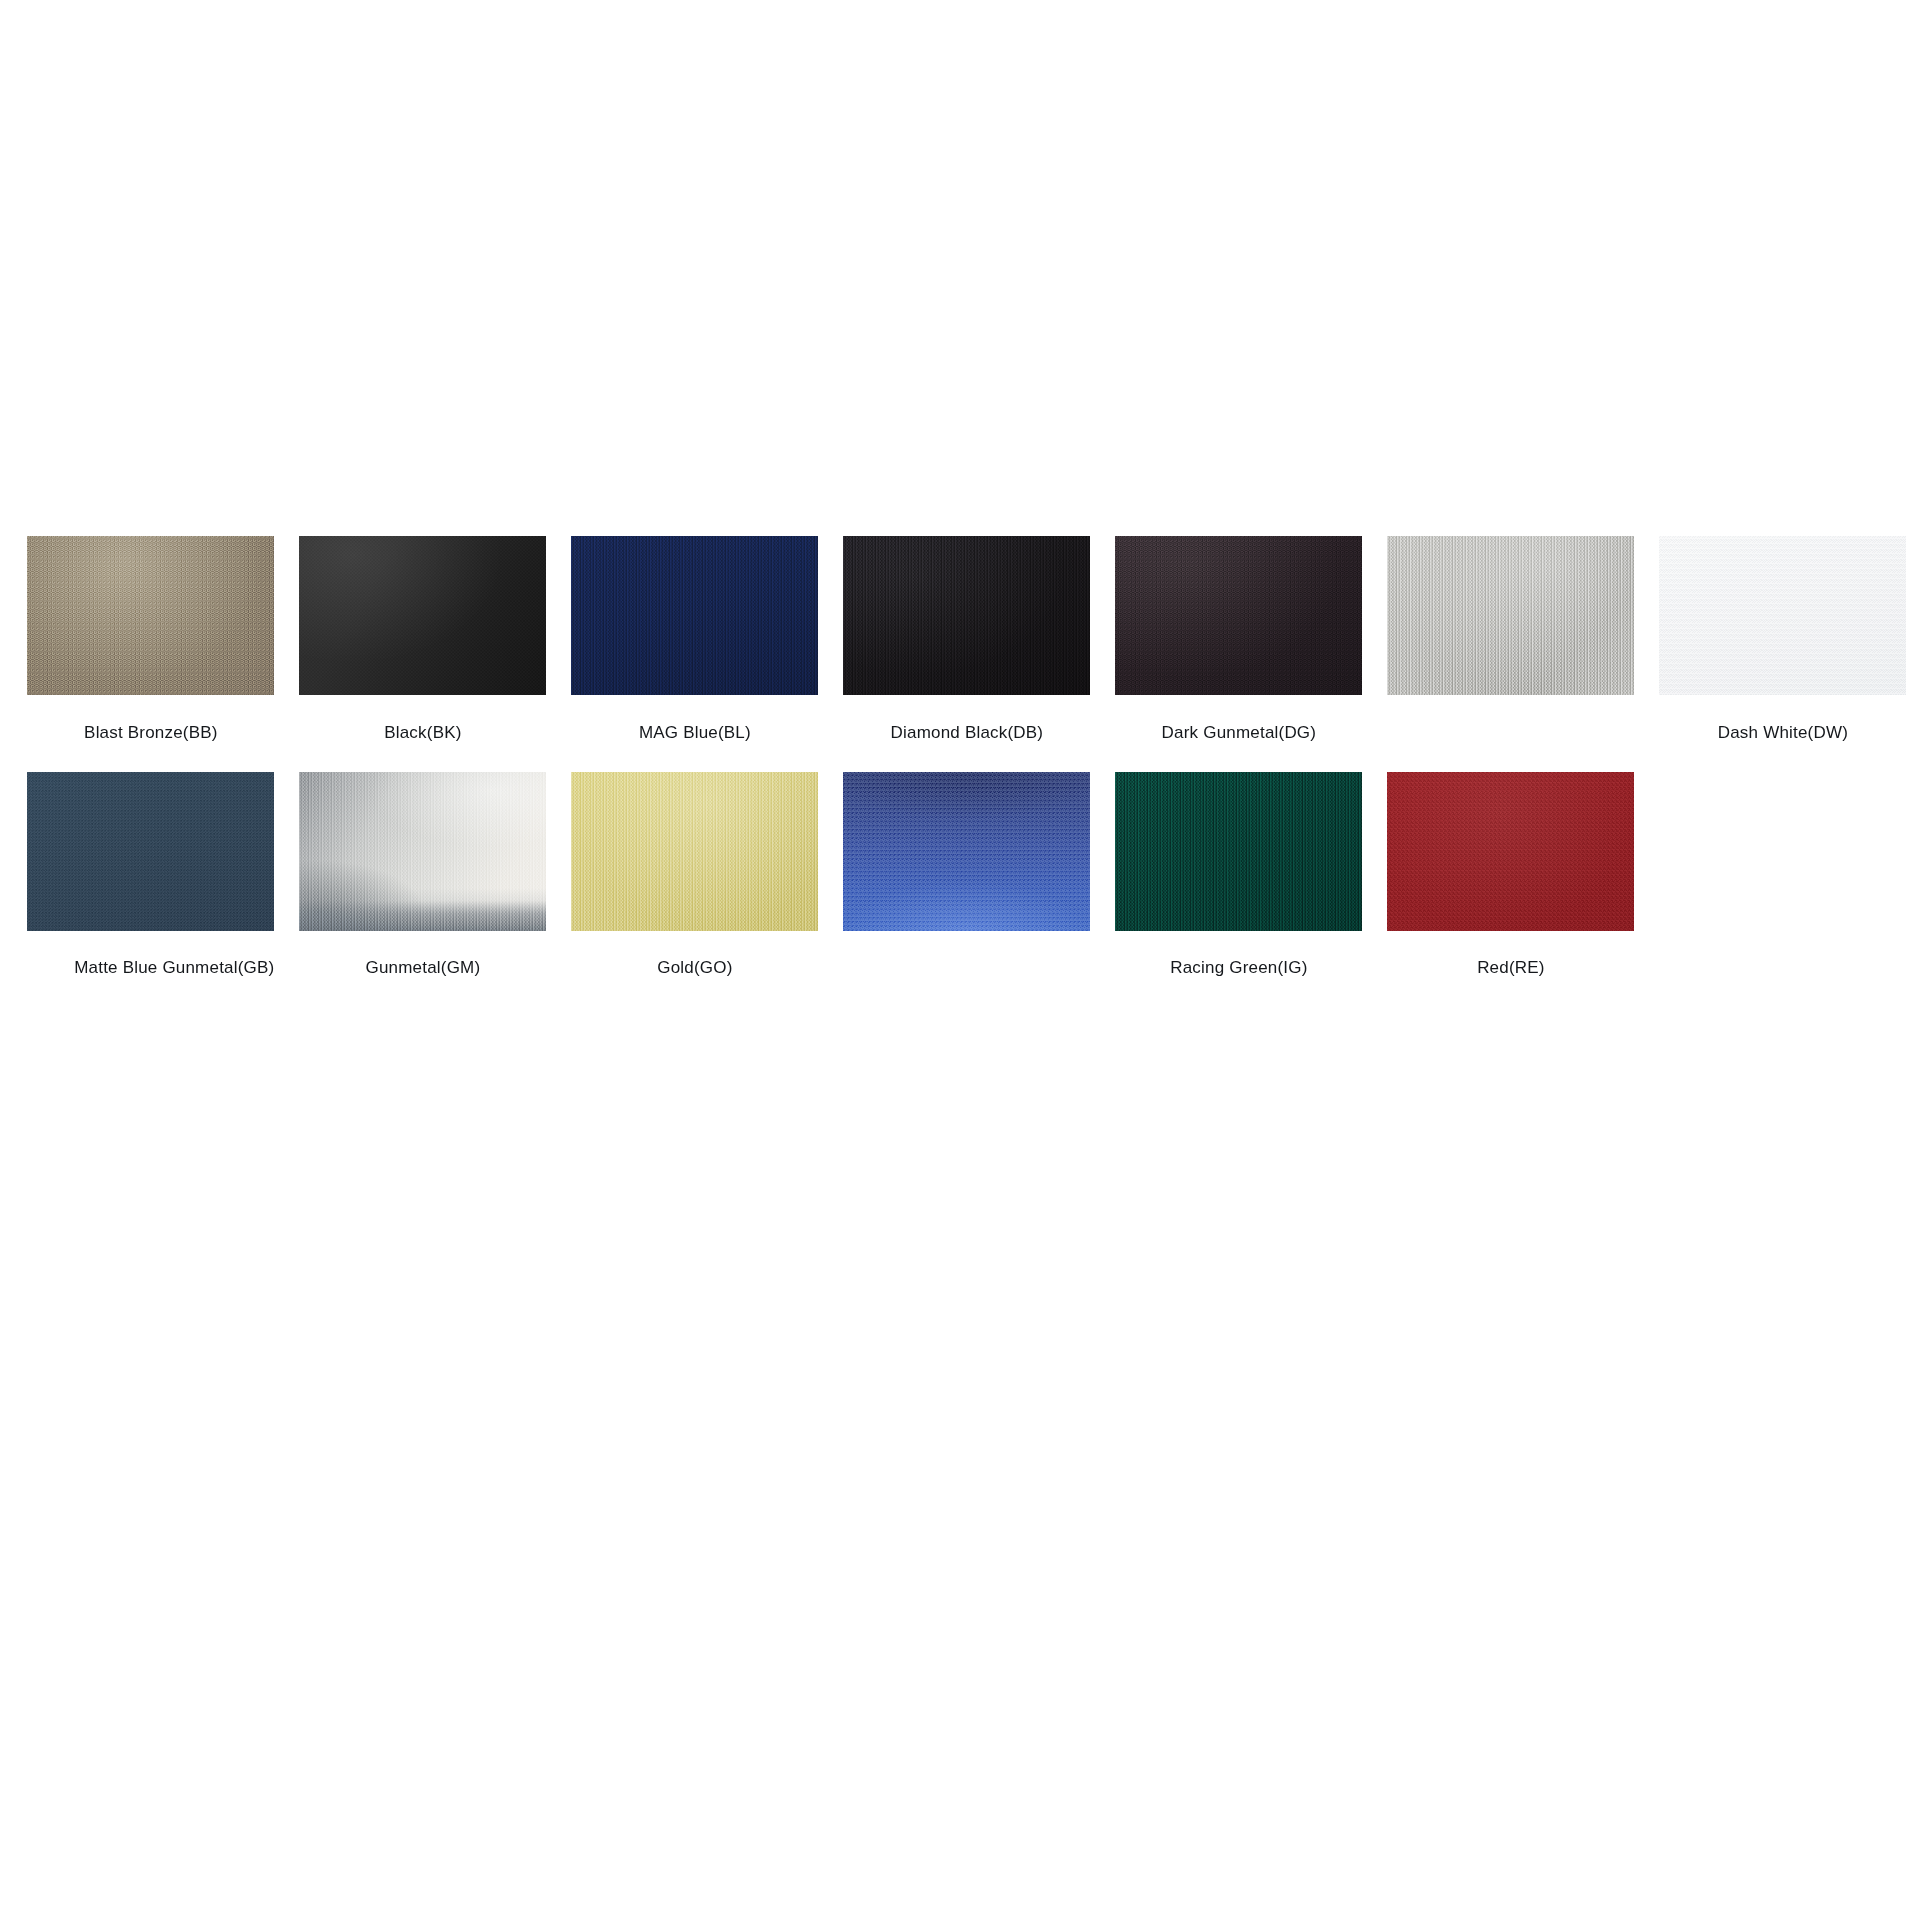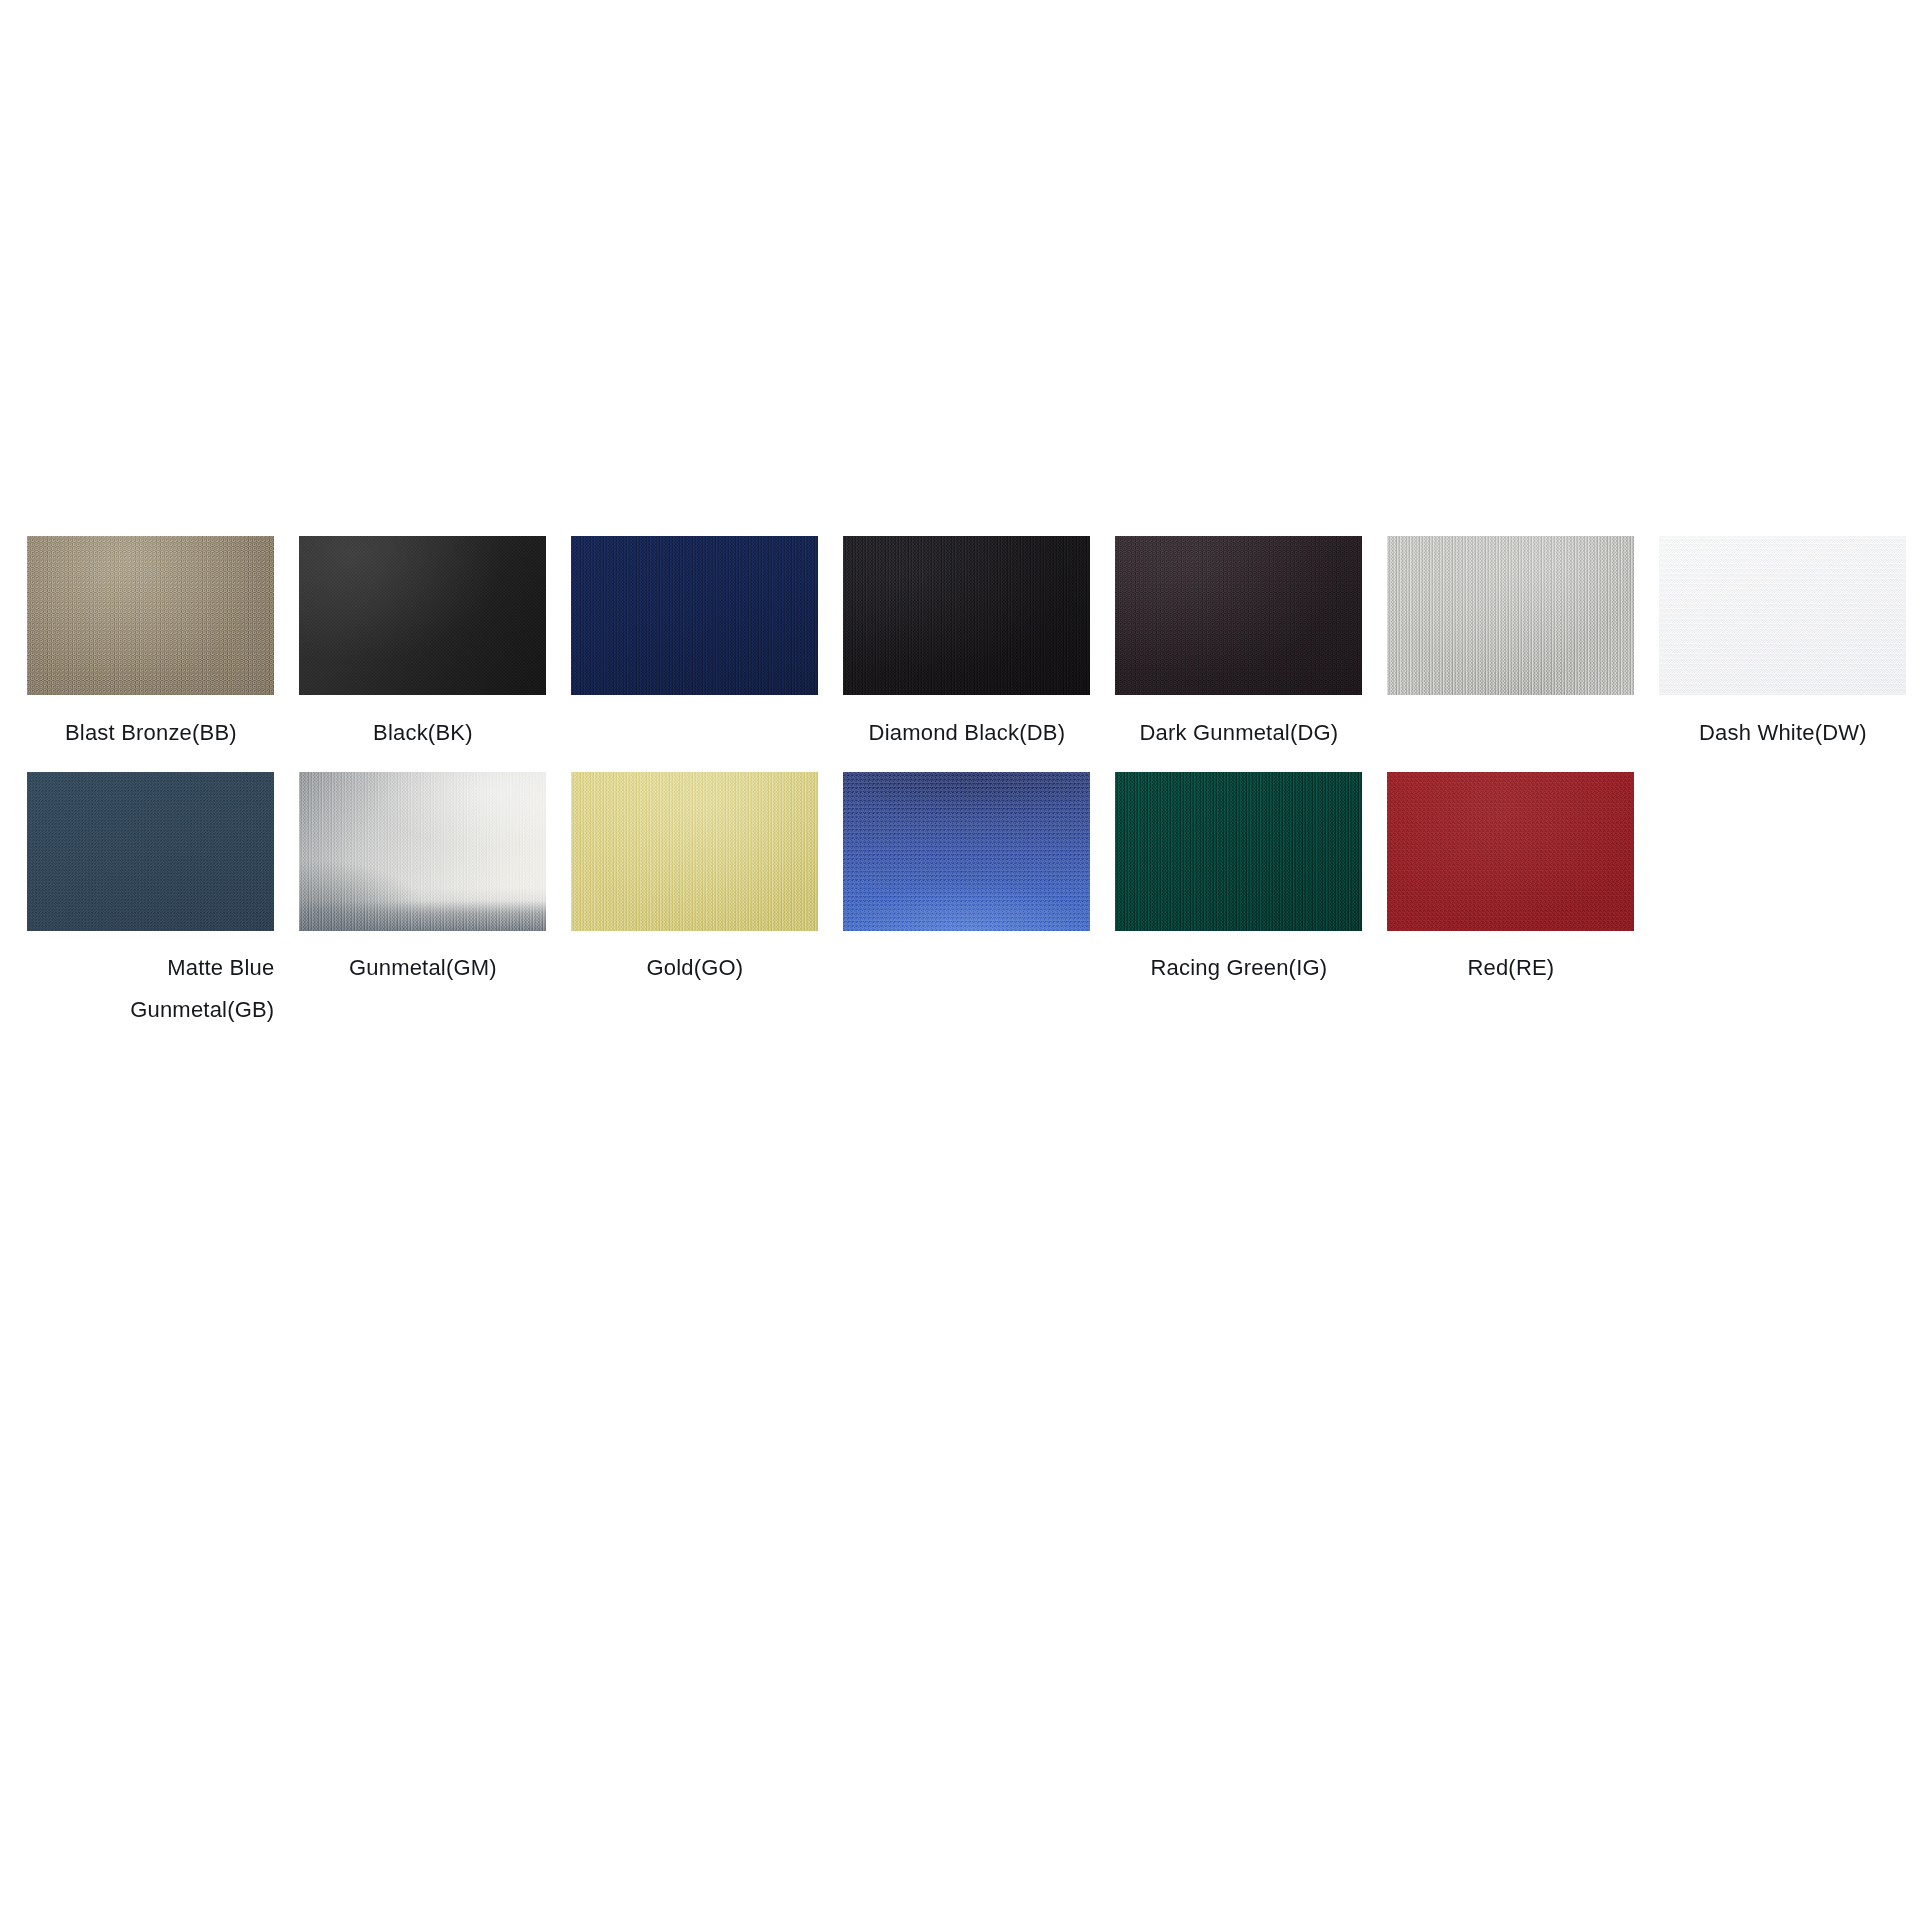--- a/index.html
+++ b/index.html
@@ -53,21 +53,21 @@
   .swatch-chip .sheen {
     position: absolute;
     inset: 0;
     pointer-events: none;
   }
 
   .swatch-label {
     width: 247px;
     text-align: center;
     color: #15181c;
-    font-size: 22px;
+    font-size: 17px;
     line-height: 42px;
     letter-spacing: 0.2px;
     padding-top: 16.6px;
     padding-bottom: 18.3px;
     box-sizing: border-box;
     word-wrap: break-word;
   }
   .swatch-label.two-line {
     line-height: 42px;
     text-align: right;
@@ -271,20 +271,21 @@
         <span class="grain"></span>
       </div>
       <div class="swatch-label">Black(BK)</div>
     </div>
 
     <div class="swatch-cell">
       <div class="swatch-chip fin-BL">
         <span class="sheen"></span>
         <span class="grain"></span>
       </div>
+      <div class="swatch-label">MAG Blue(BL)</div>
     </div>
 
     <div class="swatch-cell">
       <div class="swatch-chip fin-DB">
         <span class="sheen"></span>
         <span class="grain"></span>
       </div>
       <div class="swatch-label">Diamond Black(DB)</div>
     </div>
 

